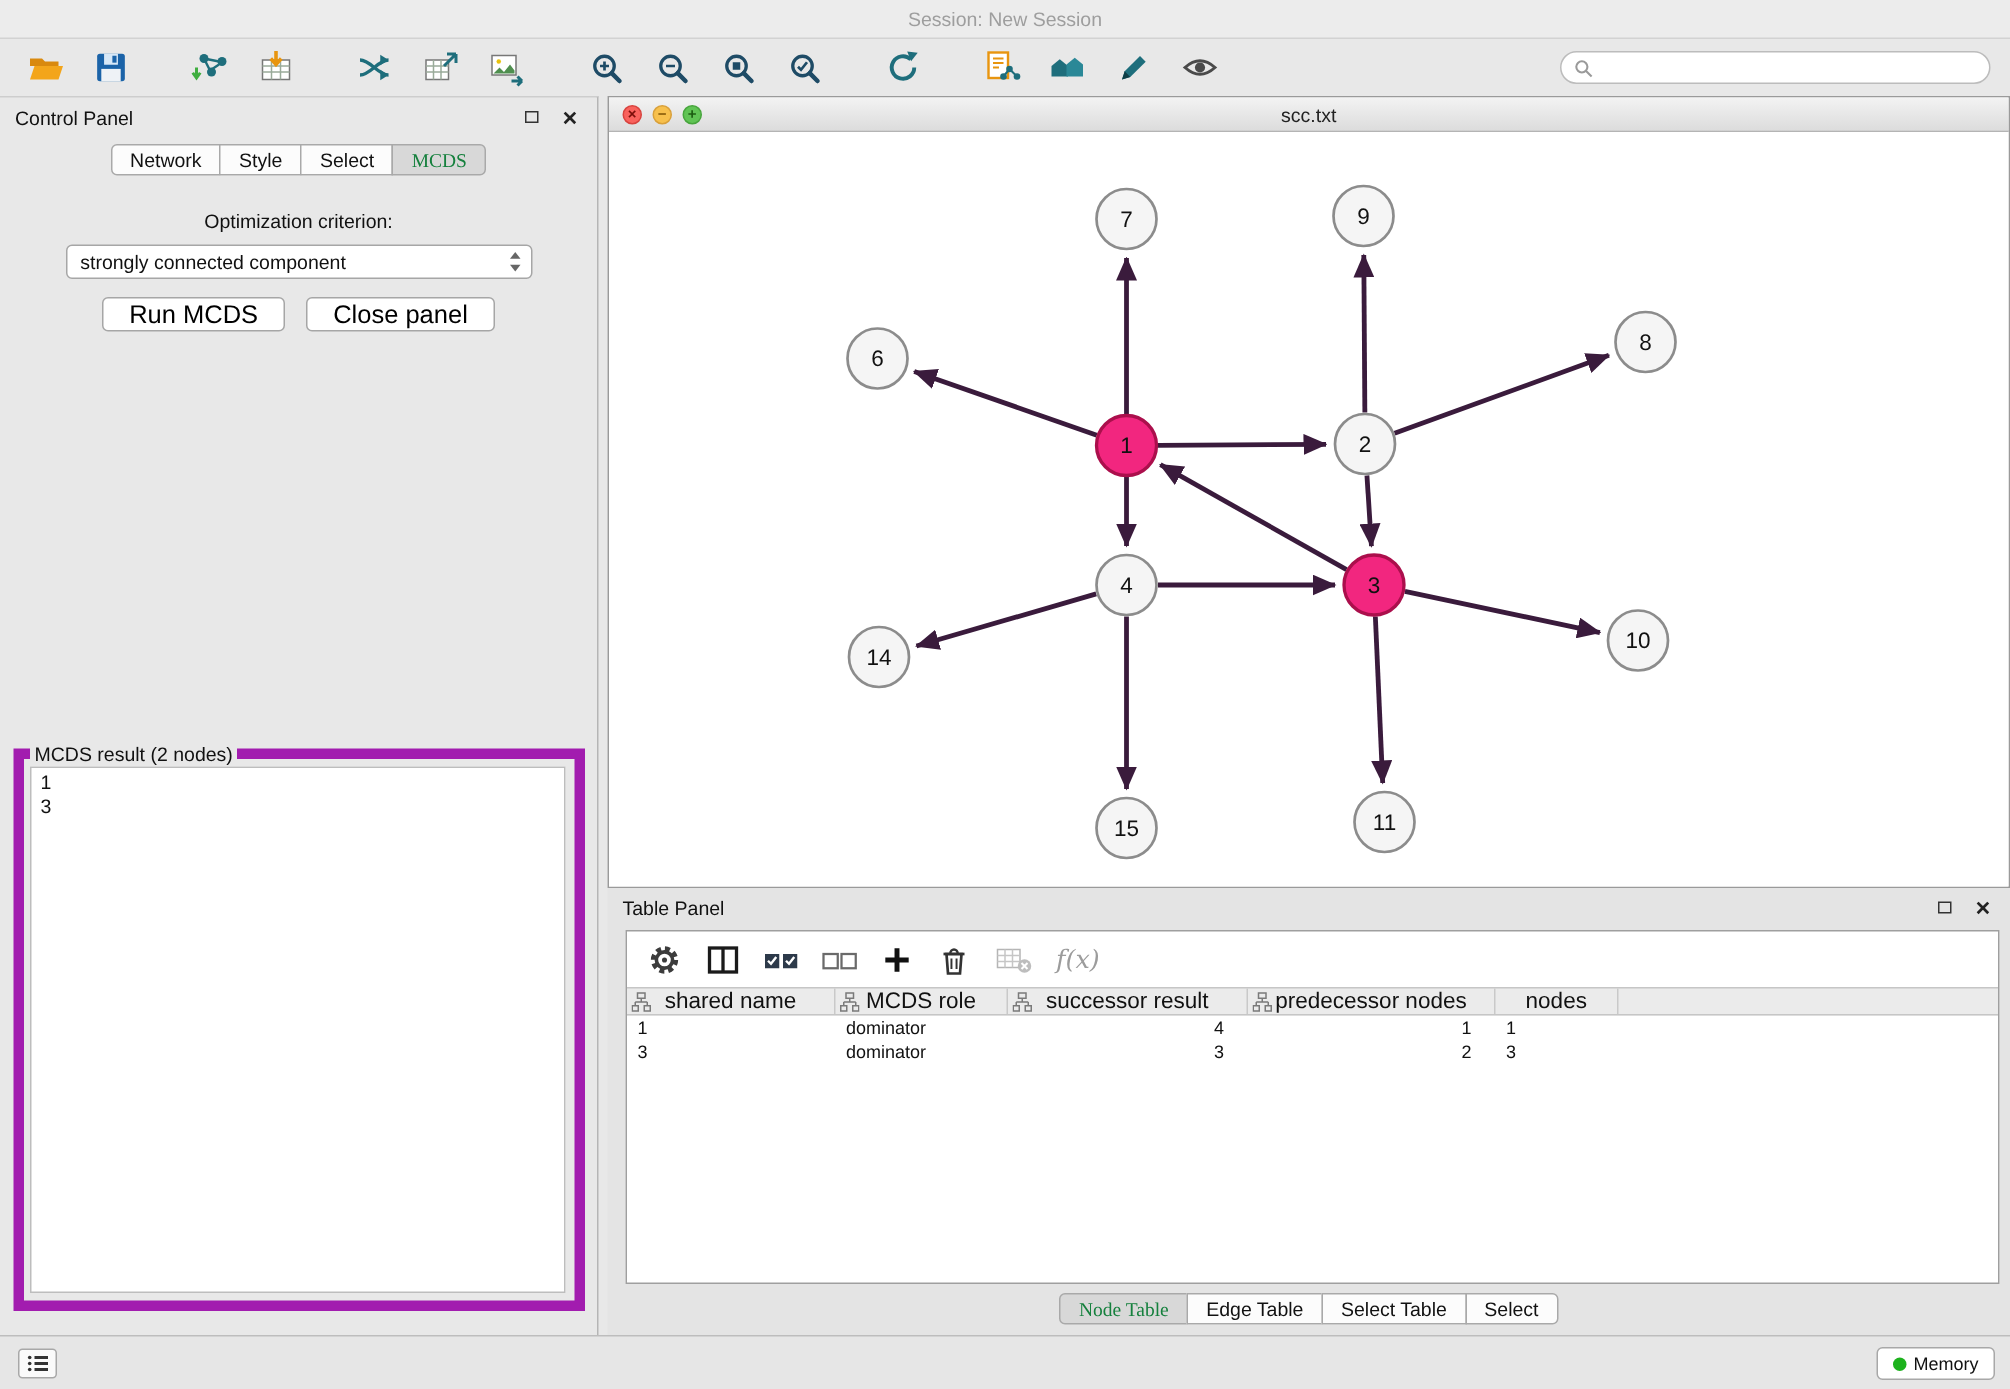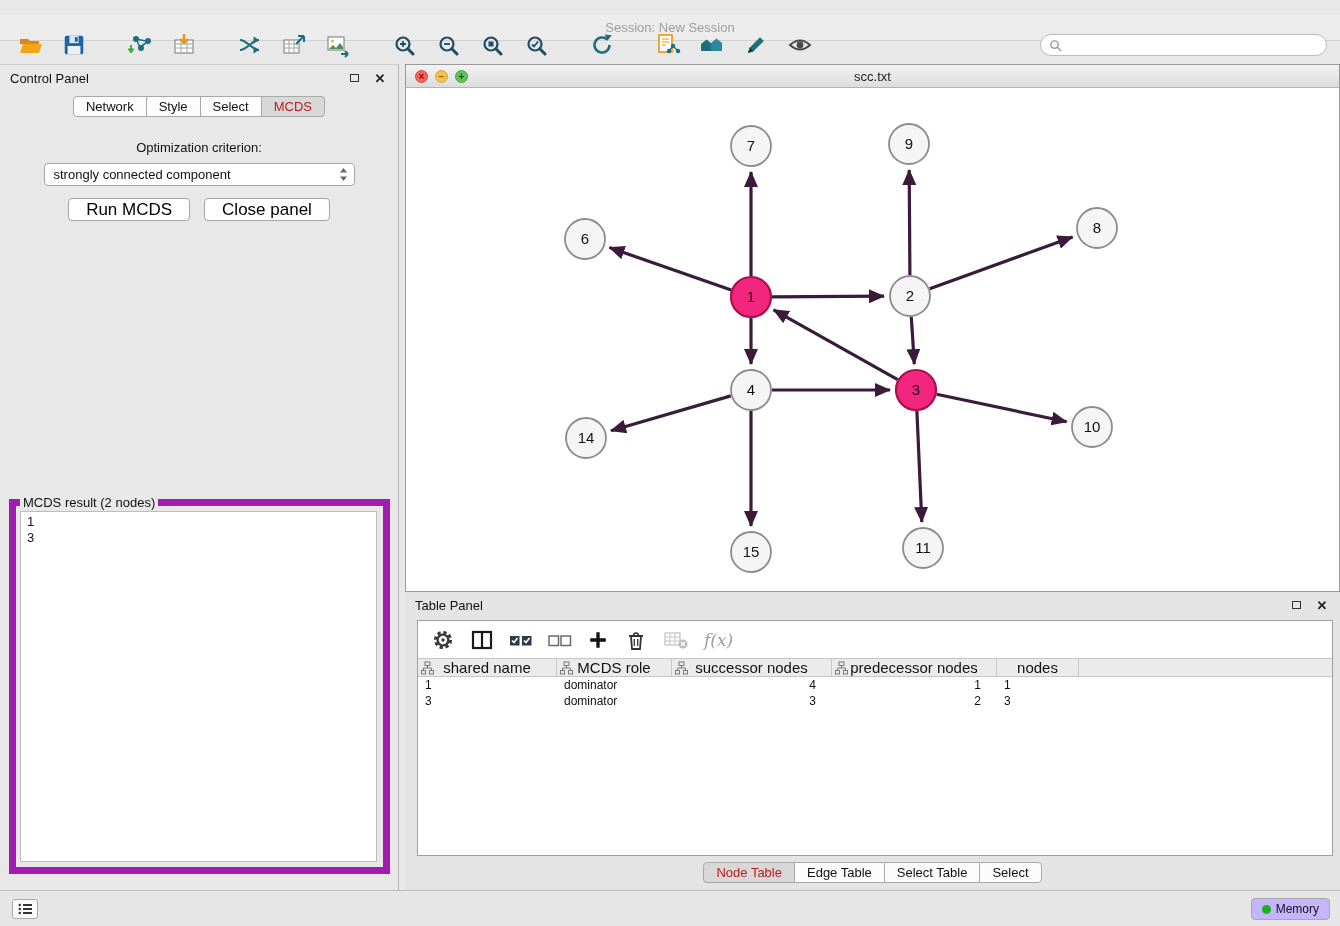--- a/index.html
+++ b/index.html
@@ -1,21 +1,21 @@
 <!DOCTYPE html>
 <html><head>
 <meta charset="utf-8">
 <style>
   *{margin:0;padding:0;box-sizing:border-box;}
   html,body{width:1340px;height:926px;overflow:hidden;background:#e8e8e8;
     font-family:"Liberation Sans",sans-serif;color:#111;}
   .app{position:absolute;inset:0;}
 
   
-  .titlebar{position:absolute;left:0;top:15px;width:100%;height:26px;background:#ececec;
+  .titlebar{position:absolute;left:0;top:0;width:100%;height:26px;background:#ececec;
     border-bottom:1px solid #d2d2d2;text-align:center;line-height:26px;font-size:13px;color:#9e9e9e;}
 
   
   .toolbar{position:absolute;left:0;top:26px;width:100%;height:38px;display:flex;align-items:center;padding-left:8px;}
   .tgroup{display:flex;margin-right:22px;}
   .tbtn{width:44px;height:32px;display:flex;align-items:center;justify-content:center;}
   .search-box{position:absolute;right:13px;top:8px;width:287px;height:22px;background:#fff;
     border:1px solid #bcbcbc;border-radius:12px;display:flex;align-items:center;padding:0 8px;}
   .search-box input{border:none;outline:none;flex:1;font-size:12px;background:transparent;margin-left:4px;
     font-family:"Liberation Sans",sans-serif;}
@@ -26,21 +26,21 @@
   .panel-header{height:26px;display:flex;align-items:center;padding:0 10px;font-size:13px;}
   .panel-header .sp{flex:1;}
   .ph-btn{width:16px;height:16px;display:flex;align-items:center;justify-content:center;margin-left:10px;}
   .float-sq{width:9px;height:8px;border:1.5px solid #333;display:block;}
   .x-glyph{font-size:13px;font-weight:bold;color:#222;}
   .tabbar{display:flex;justify-content:center;margin-top:5px;}
   .tab{height:21px;line-height:19px;padding:0 12px;font-size:13px;background:#fcfcfc;
     border:1px solid #a9a9a9;margin-left:-1px;cursor:default;}
   .tab:first-child{border-radius:4px 0 0 4px;margin-left:0;}
   .tab:last-child{border-radius:0 4px 4px 0;}
-  .tab.selected{background:#d8d8d8;color:#b91c1c;}
+  .tab.selected{background:#d8d8d8;color:#15803d;font-family:Liberation Serif, serif;}
   .opt-label{text-align:center;font-size:13px;margin-top:23px;}
   .dropdown{width:311px;height:23px;margin:8px auto 0;background:#fff;border:1px solid #a6a6a6;
     border-radius:4px;display:flex;align-items:center;padding:0 6px 0 9px;font-size:13px;}
   .dropdown .sp{flex:1;}
   .btn-row{display:flex;justify-content:center;gap:14px;margin-top:12px;}
   .aqua-btn{height:23px;padding:0 17px;background:#fff;border:1px solid #a6a6a6;border-radius:4px;
     font-size:17px;font-family:"Liberation Sans",sans-serif;}
   .result-group{position:absolute;left:9px;right:8px;top:430px;bottom:16px;border:7px solid #a21caf;padding:0;}
   .result-group legend{font-size:13px;padding:0 3px;margin-left:4px;}
   .result-list{position:absolute;left:4px;right:6px;top:1px;bottom:5px;background:#fff;
@@ -70,21 +70,21 @@
   .th-fill{flex:1;border-right:none;}
   .trow{display:flex;height:16px;font-size:12px;align-items:center;}
   .tcell{overflow:hidden;white-space:nowrap;padding-left:7px;}
   .tcell.num{text-align:right;padding-right:16px;padding-left:0;}
   .table-tabs{position:absolute;left:0;right:0;bottom:7px;display:flex;justify-content:center;}
 
   
   .statusbar{position:absolute;left:0;top:890px;width:100%;height:36px;background:#e6e6e6;border-top:1px solid #bdbdbd;}
   .list-btn{position:absolute;left:12px;top:8px;width:26px;height:20px;background:#fafafa;border:1px solid #a8a8a8;
     border-radius:3px;display:flex;align-items:center;justify-content:center;}
-  .memory-btn{position:absolute;right:10px;top:7px;height:22px;background:#c4b5fd;border:1px solid #a8a8a8;
+  .memory-btn{position:absolute;right:10px;top:7px;height:22px;background:#ffffff;border:1px solid #a8a8a8;
     border-radius:4px;display:flex;align-items:center;gap:5px;padding:0 10px;font-size:12px;font-family:"Liberation Sans",sans-serif;}
   .memory-dot{width:9px;height:9px;border-radius:50%;background:#1db21d;}
 </style>
 </head>
 <body>
 
 <div class="app">
 
   <div class="titlebar">
     <span>Session: New Session</span>
@@ -434,21 +434,21 @@
           </svg>
           <span>MCDS role</span>
         </div>
         <div class="th-cell" style="width:160px">
           <svg width="13" height="14" viewBox="0 0 13 14">
             <rect x="4" y="1" width="5" height="3.5" fill="none" stroke="#7a7a7a"></rect>
             <path d="M6.5 4.5 v2.5 M2.5 7 h8 M2.5 7 v2 M10.5 7 v2" stroke="#7a7a7a" fill="none"></path>
             <rect x="0.5" y="9.5" width="4" height="3.5" fill="none" stroke="#7a7a7a"></rect>
             <rect x="8.5" y="9.5" width="4" height="3.5" fill="none" stroke="#7a7a7a"></rect>
           </svg>
-          <span>successor nodes</span>
+          <span>successor result</span>
         </div>
         <div class="th-cell" style="width:165px">
           <svg width="13" height="14" viewBox="0 0 13 14">
             <rect x="4" y="1" width="5" height="3.5" fill="none" stroke="#7a7a7a"></rect>
             <path d="M6.5 4.5 v2.5 M2.5 7 h8 M2.5 7 v2 M10.5 7 v2" stroke="#7a7a7a" fill="none"></path>
             <rect x="0.5" y="9.5" width="4" height="3.5" fill="none" stroke="#7a7a7a"></rect>
             <rect x="8.5" y="9.5" width="4" height="3.5" fill="none" stroke="#7a7a7a"></rect>
           </svg>
           <span>predecessor nodes</span>
         </div>

